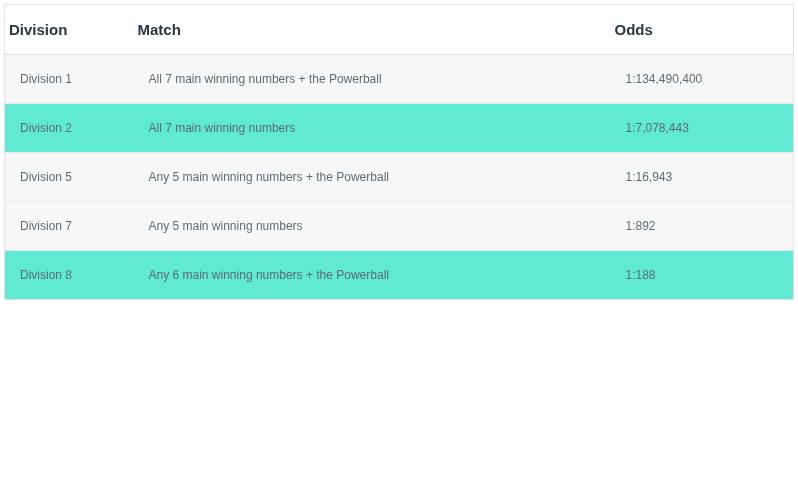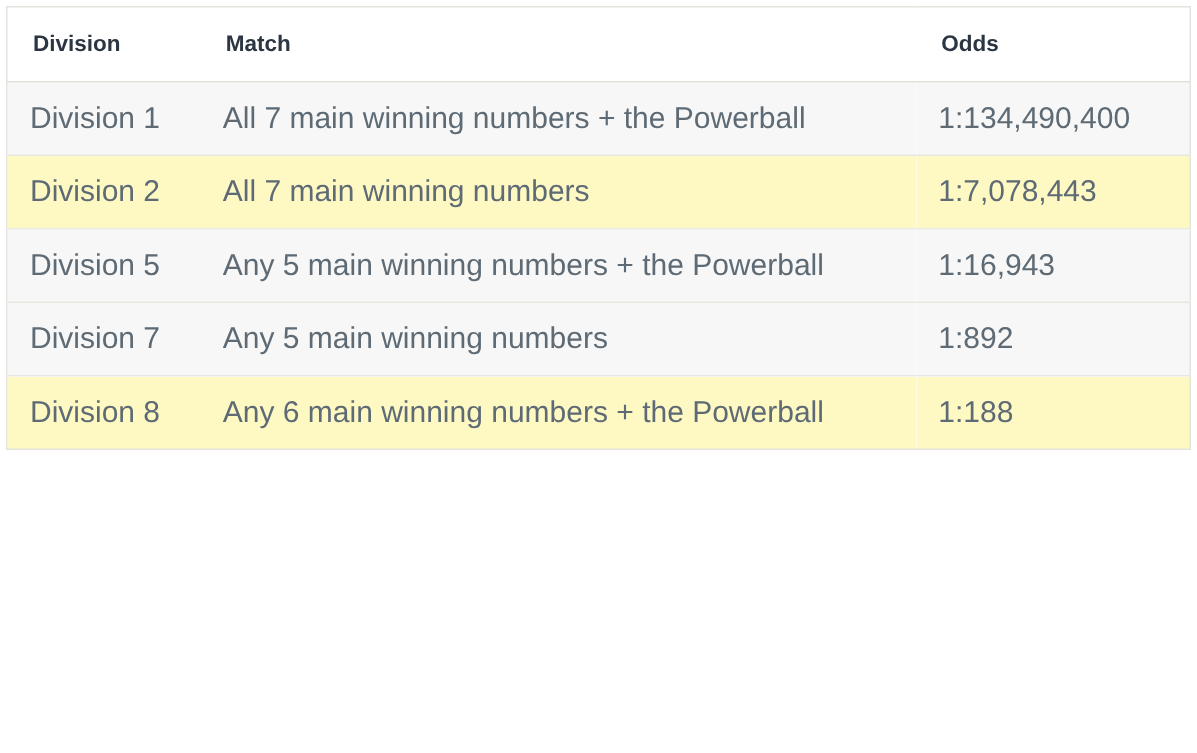--- a/index.html
+++ b/index.html
@@ -34,49 +34,49 @@
   .odds-table col.col-division { width: 129px; }
   .odds-table col.col-match    { width: 477px; }
   .odds-table col.col-odds     { width: 183px; }
 
   .odds-table thead th {
     background: #ffffff;
     color: #2b3642;
     font-size: 15px;
     font-weight: bold;
     text-align: left;
-    padding: 0 0 0 17px;
+    padding: 0 0 0 4px;
     height: 49px;
     line-height: 49px;
     border-bottom: 1px solid #e0ded8;
     white-space: nowrap;
     vertical-align: middle;
   }
 
   .odds-table tbody td {
     color: #5e6b75;
-    font-size: 20px;
+    font-size: 12px;
     font-weight: normal;
     text-align: left;
     padding: 0 0 0 15px;
     height: 48px;
     line-height: 48px;
     border-bottom: 1px solid #e9e7e2;
     white-space: nowrap;
     vertical-align: middle;
     overflow: hidden;
     text-overflow: ellipsis;
     margin-left: 29px;
   }
 
   .odds-table tbody tr.shaded td {
     background: #f7f7f7;
   }
   .odds-table tbody tr.plain td {
-    background: #fef9c3;
+    background: #5eead4;
   }
   .odds-table tbody tr:last-child td {
     border-bottom: none;
   }
 
   .cell-division { }
   .cell-match { }
   .cell-odds { }
 </style>
 </head>

